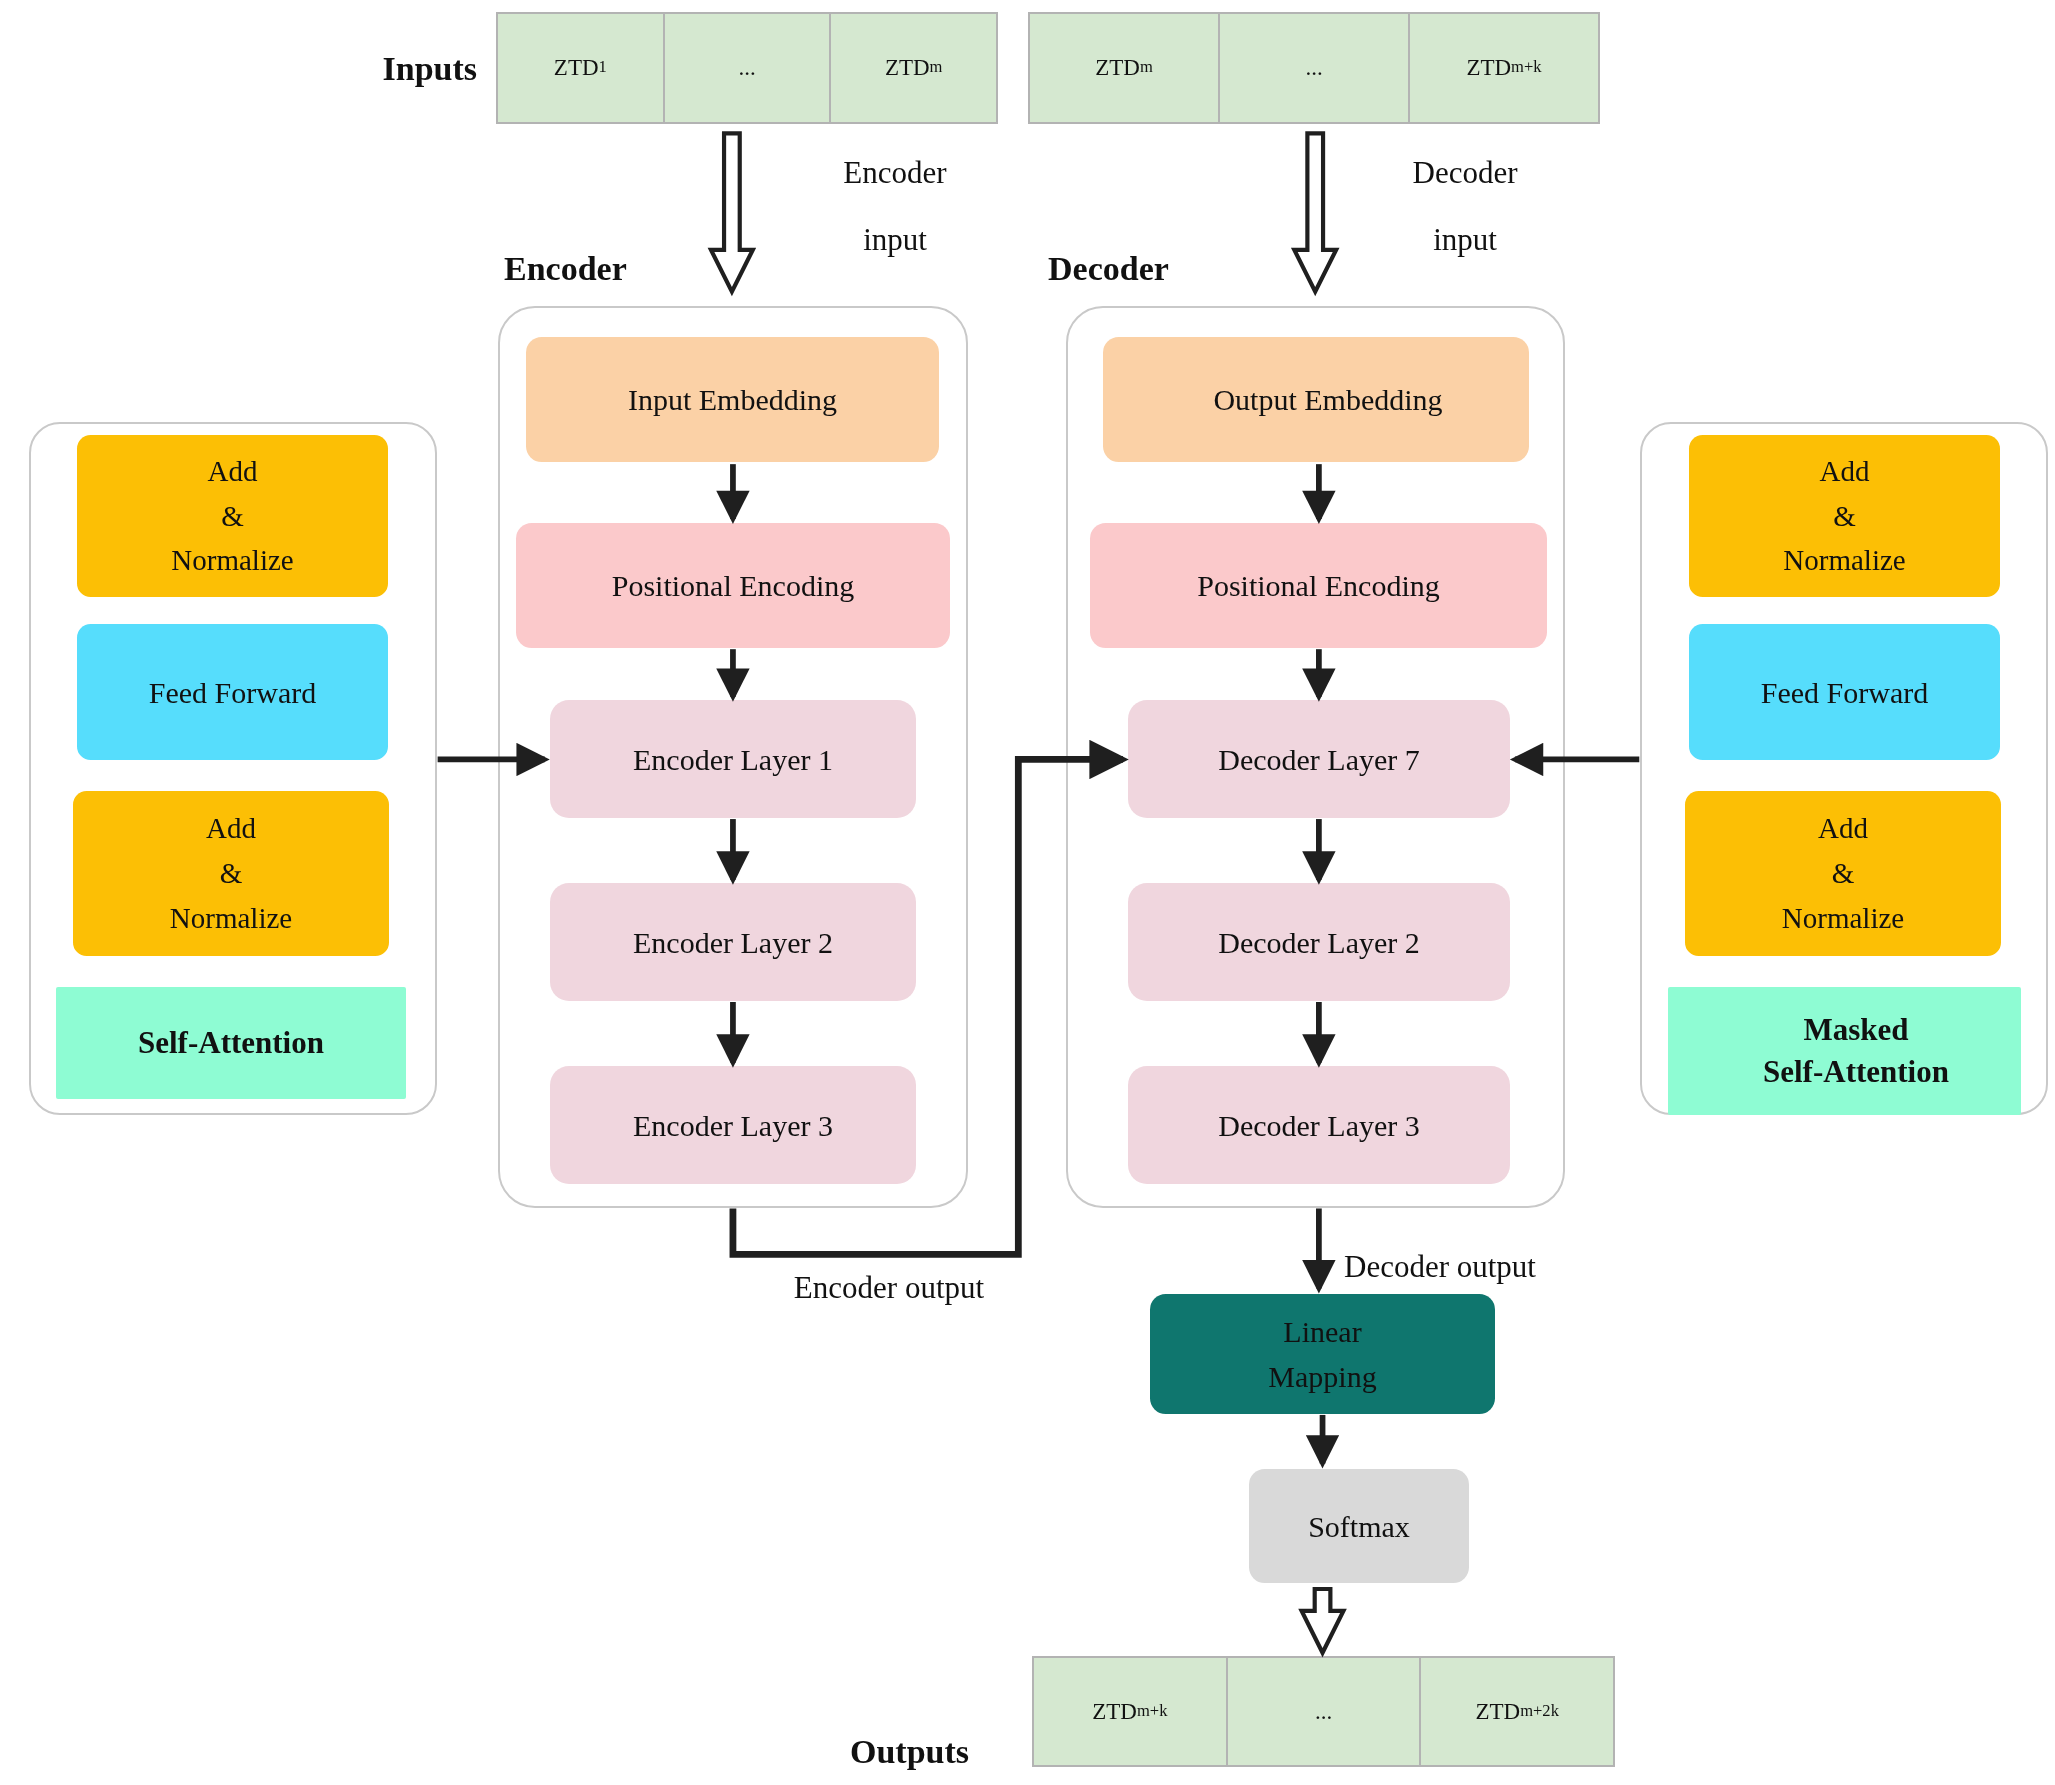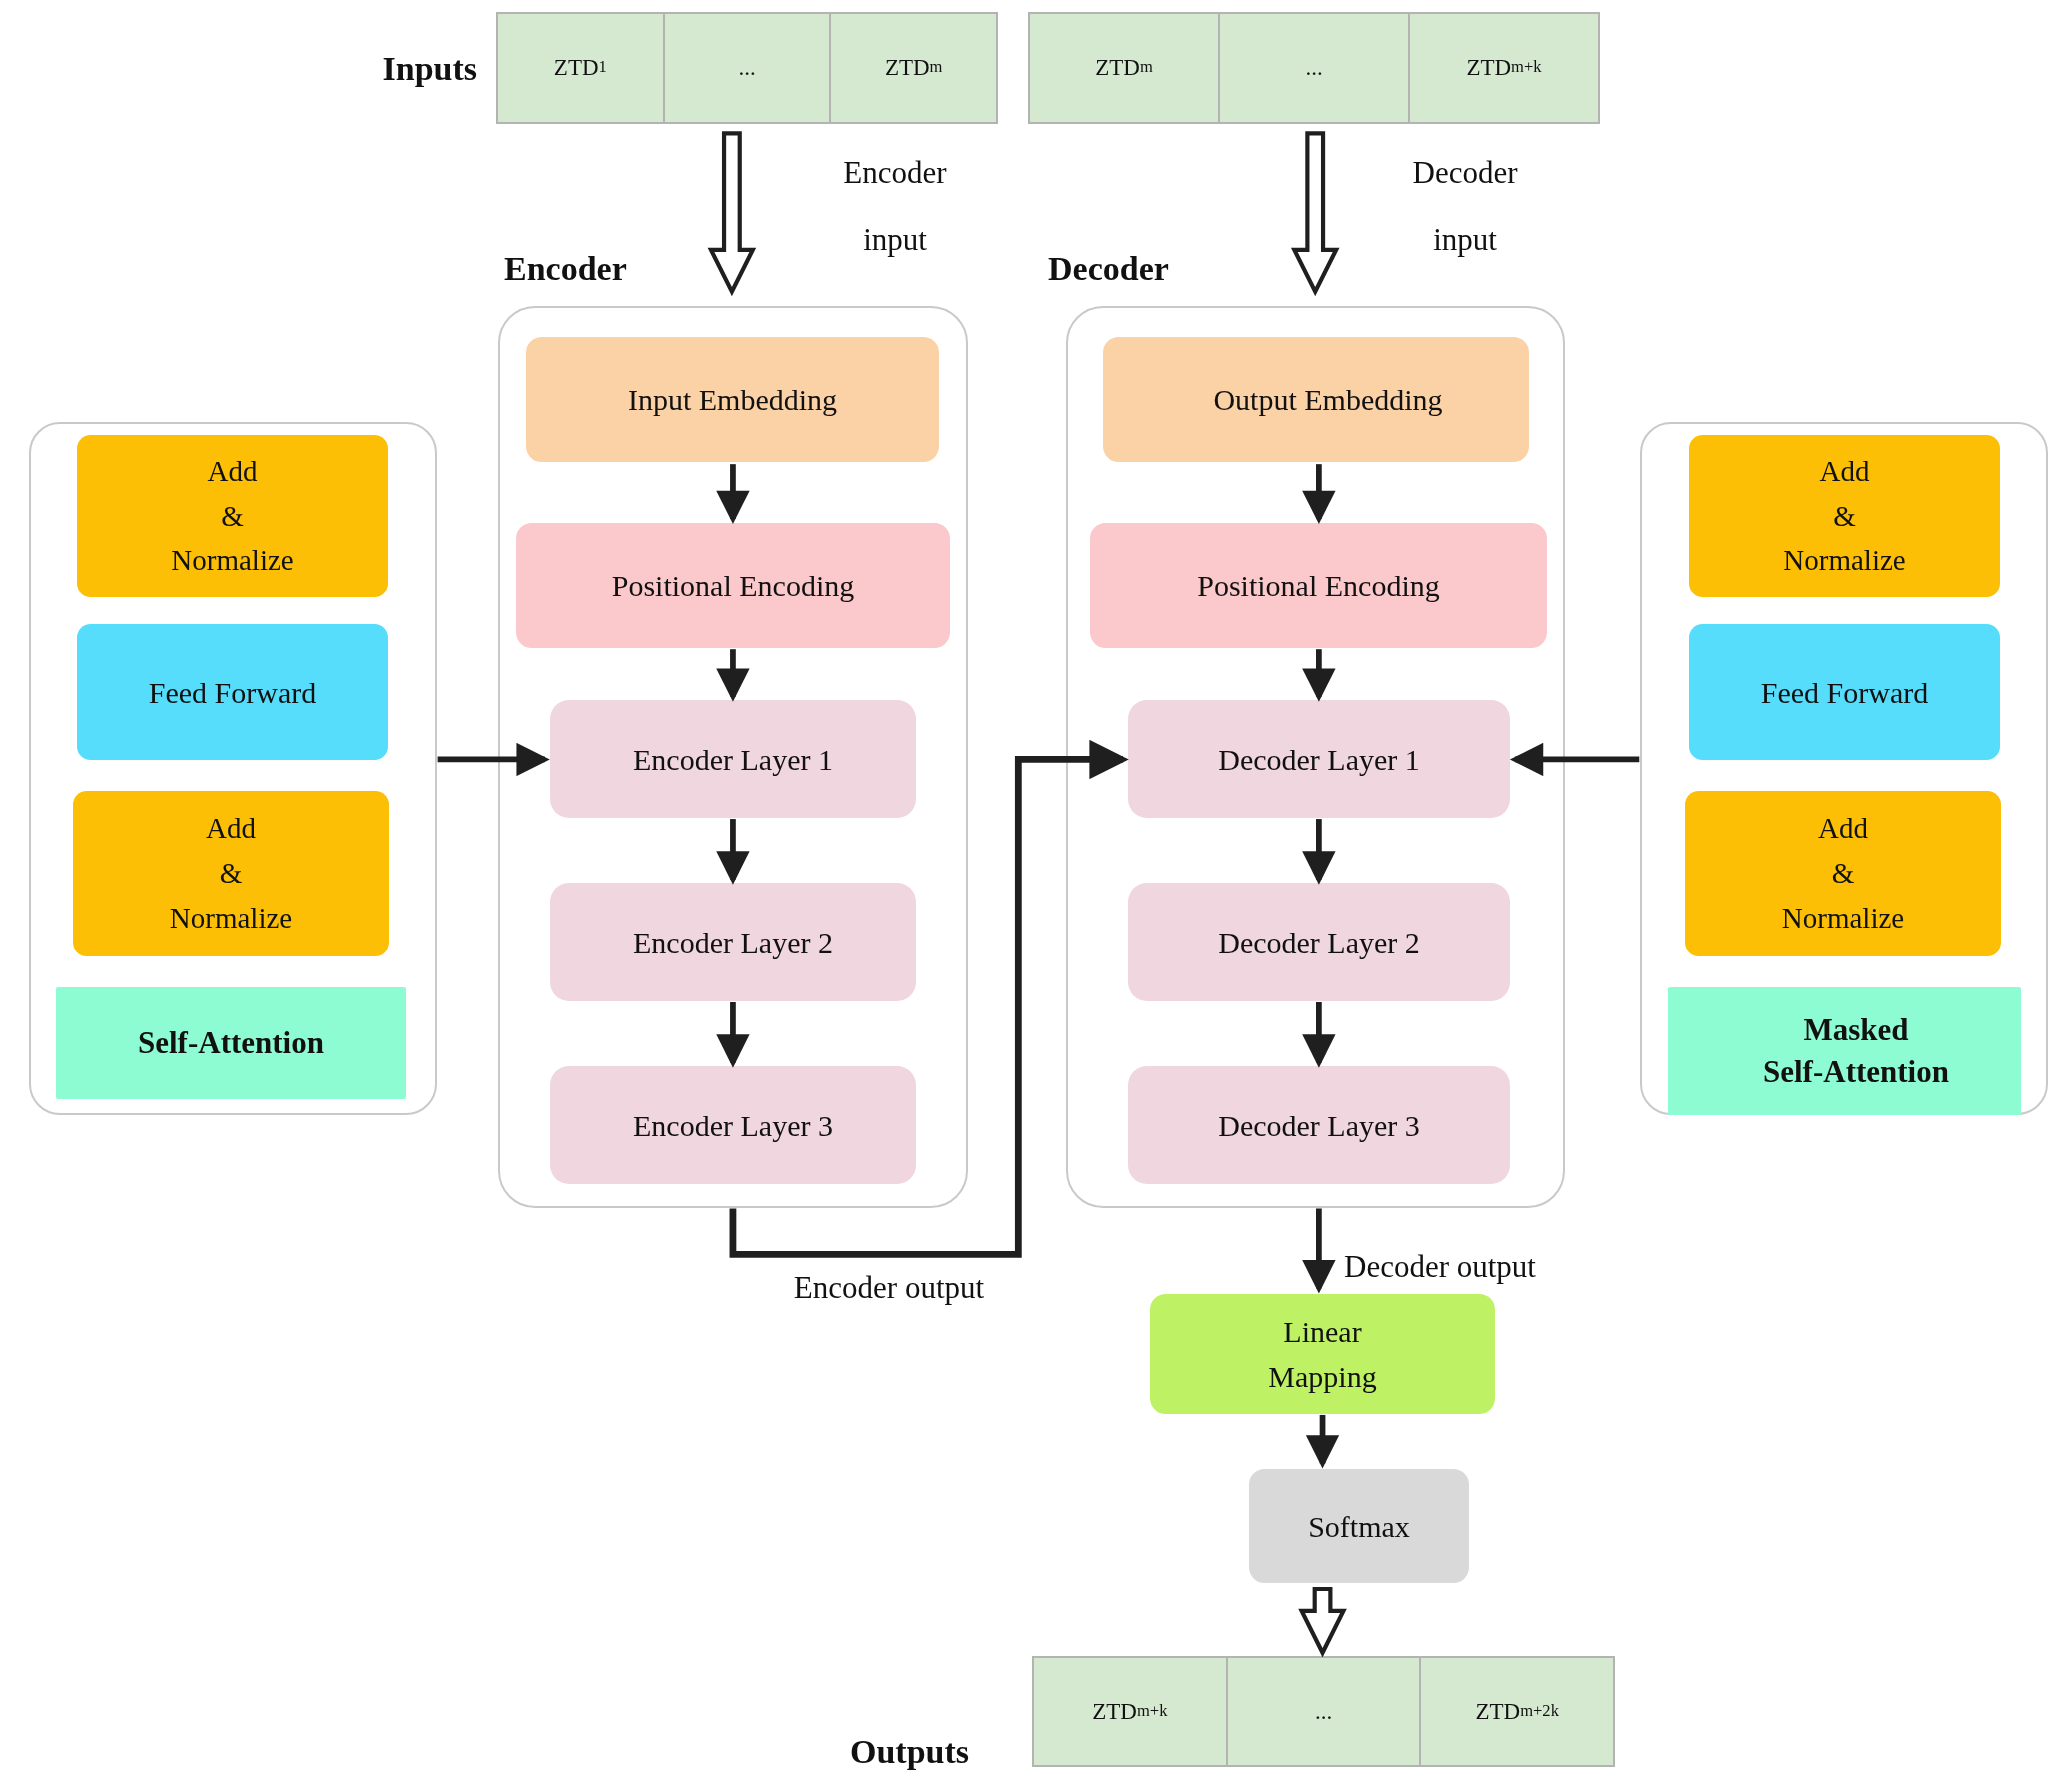--- a/index.html
+++ b/index.html
@@ -29,21 +29,21 @@
     white-space: pre-line;
     border-radius: 15.7px;
     color: #111;
   }
   .peach  { background: #fbd1a6; }
   .pink   { background: #fbc9cb; }
   .mauve  { background: #f0d6de; border-radius: 19px; }
   .orange { background: #fcbf05; border-radius: 13.6px; font-size: 29px; line-height: 1.55; }
   .cyan   { background: #56ddfc; border-radius: 13.6px; }
   .mint   { background: #8efcd3; border-radius: 2px; font-weight: bold; font-size: 31px; line-height: 1.35; }
-  .lgreen { background: #bef264; }
+  .lgreen { background: #0f766e; }
   .gray   { background: #d9d9d9; }
   .cellrow {
     position: absolute;
     display: flex;
     background: #d5e8d0;
     border: 2.1px solid #b3b3b3;
   }
   .cell {
     flex: 1 1 0;
     display: flex;
@@ -122,21 +122,21 @@
 
   <div class="layer-boxes">
     <div class="box peach" style="left:526px; top:337px; width:413px; height:125px;">Input Embedding</div>
     <div class="box pink" style="left:516px; top:523px; width:434px; height:125px;">Positional Encoding</div>
     <div class="box mauve" style="left:550px; top:700px; width:366px; height:118px;">Encoder Layer 1</div>
     <div class="box mauve" style="left:550px; top:883px; width:366px; height:118px;">Encoder Layer 2</div>
     <div class="box mauve" style="left:550px; top:1066px; width:366px; height:118px;">Encoder Layer 3</div>
 
     <div class="box peach" style="left:1103px; top:337px; width:426px; height:125px;padding-left:24px;">Output Embedding</div>
     <div class="box pink" style="left:1090px; top:523px; width:457px; height:125px;">Positional Encoding</div>
-    <div class="box mauve" style="left:1128px; top:700px; width:382px; height:118px;">Decoder Layer 1</div>
+    <div class="box mauve" style="left:1128px; top:700px; width:382px; height:118px;">Decoder Layer 7</div>
     <div class="box mauve" style="left:1128px; top:883px; width:382px; height:118px;">Decoder Layer 2</div>
     <div class="box mauve" style="left:1128px; top:1066px; width:382px; height:118px;">Decoder Layer 3</div>
 
     <div class="box orange" style="left:77px; top:435px; width:311px; height:162px;">Add
 &amp;
 Normalize</div>
     <div class="box cyan" style="left:77px; top:624px; width:311px; height:136px;">Feed Forward</div>
     <div class="box orange" style="left:73px; top:791px; width:316px; height:165px;">Add
 &amp;
 Normalize</div>

